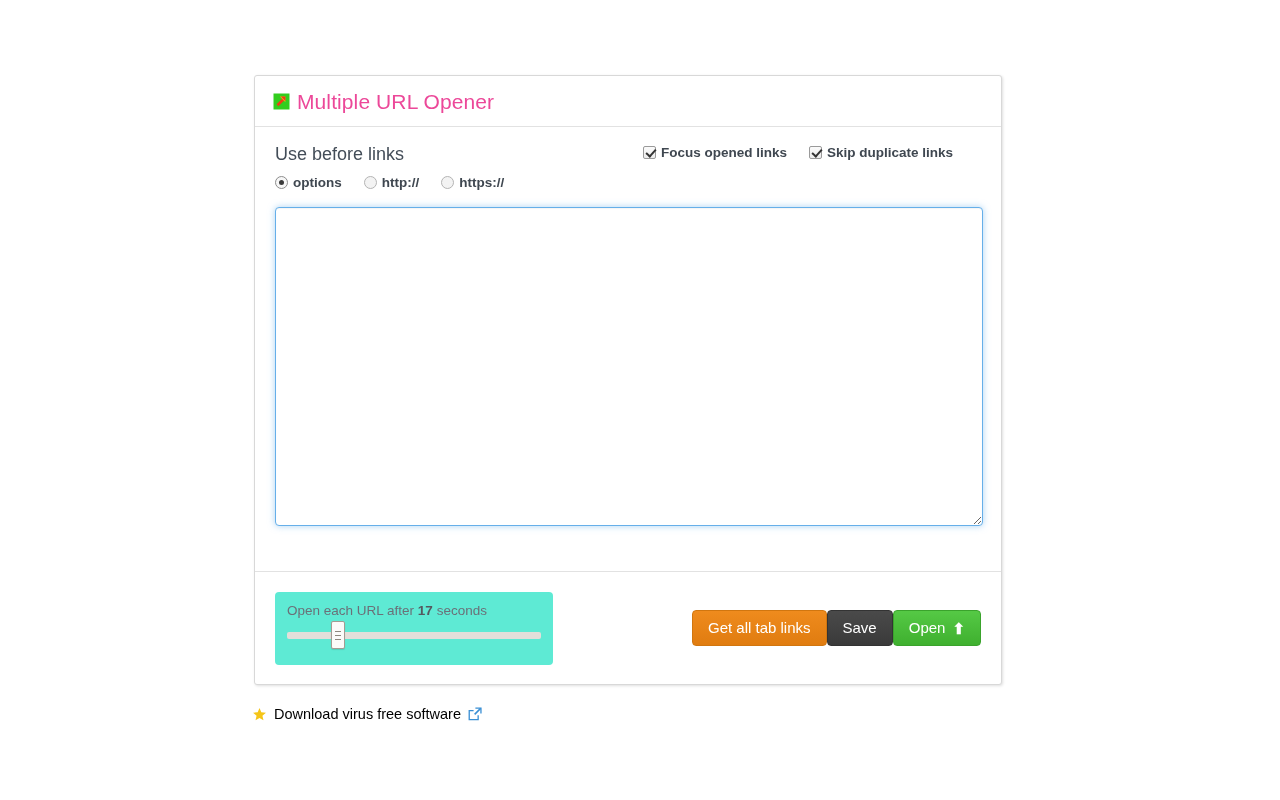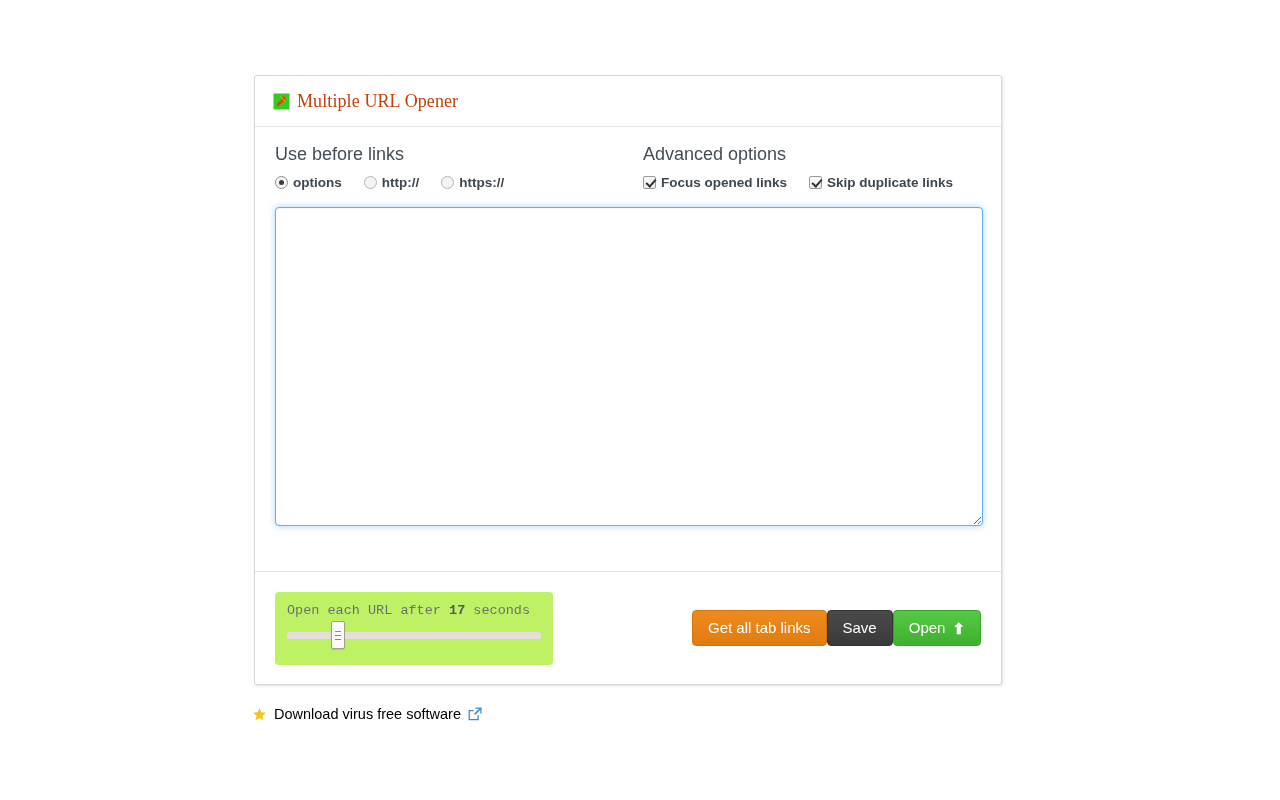--- a/index.html
+++ b/index.html
@@ -30,25 +30,24 @@
     padding-left: 18px;
   }
   .app-icon {
     width: 17px; height: 17px;
     position: relative;
     flex: 0 0 auto;
     margin-right: 7px;
     display: block;
   }
   .app-title {
-    font-size: 18px;
-    color: #c2410c;
+    font-size: 21px;
+    color: #ec4899;
     letter-spacing: 0.1px;
     line-height: 1;
-    font-family: Liberation Serif, serif;
   }
 
   
   .card-body { padding: 18px 20px 0 20px; }
 
   .cols { display: flex; justify-content: flex-end; }
   .col-left { width: 368px; flex: 0 0 auto; }
   .col-right { flex: 1 1 auto; }
 
   .section-title {
@@ -136,24 +135,23 @@
     left: 0; right: 0; bottom: 0;
     height: 113px;
     border-top: 1px solid #e2e2e2;
     display: flex;
     align-items: center;
     padding: 0 20px;
   }
   .slider-panel {
     width: 278px;
     height: 73px;
-    background: #bef264;
+    background: #5eead4;
     border-radius: 4px;
     padding: 11px 12px 0 12px;
-    font-family: Liberation Mono, monospace;
   }
   .slider-label {
     font-size: 13.5px;
     color: #6b7078;
     margin-bottom: 14px;
     white-space: nowrap;
   }
   .slider-label b { color: #55595f; font-weight: bold; }
   .slider-track {
     position: relative;
@@ -269,21 +267,20 @@
 
             <label class="opt">
               <span class="radio"></span>
               <span class="lbl">https://</span>
             </label>
 
           </div>
         </div>
 
         <div class="col-right">
-          <h3 class="section-title">Advanced options</h3>
           <div class="opt-row">
 
             <label class="opt">
               <span class="check on"></span>
               <span class="lbl">Focus opened links</span>
             </label>
 
             <label class="opt">
               <span class="check on"></span>
               <span class="lbl">Skip duplicate links</span>

